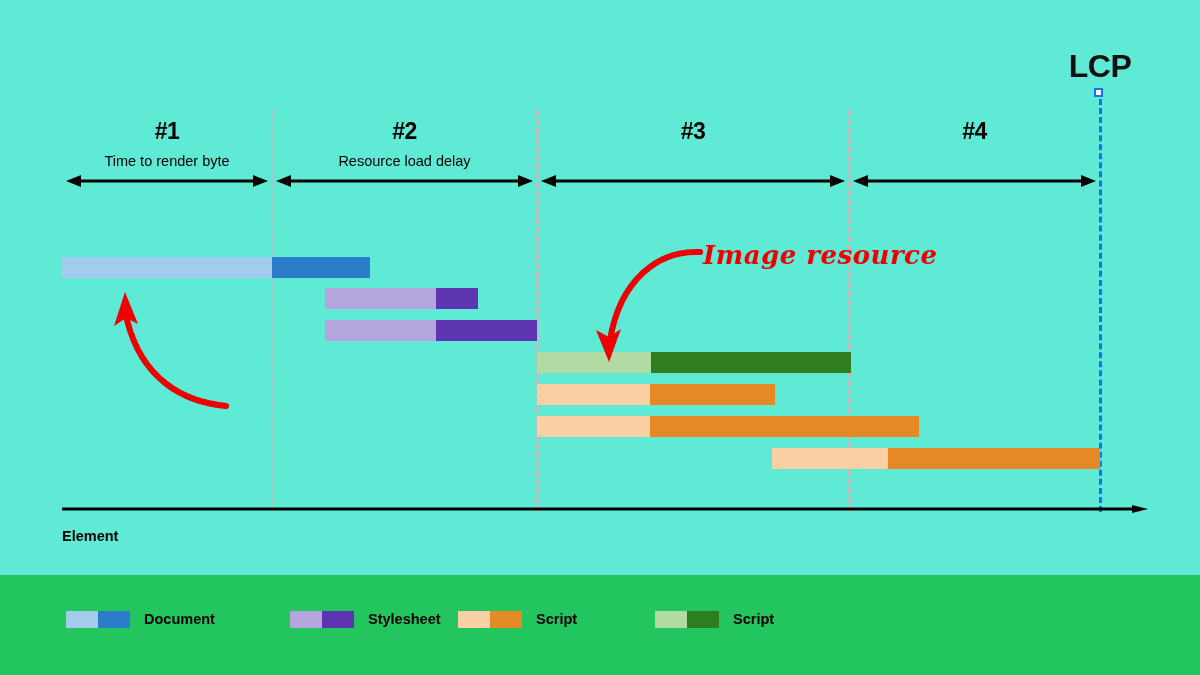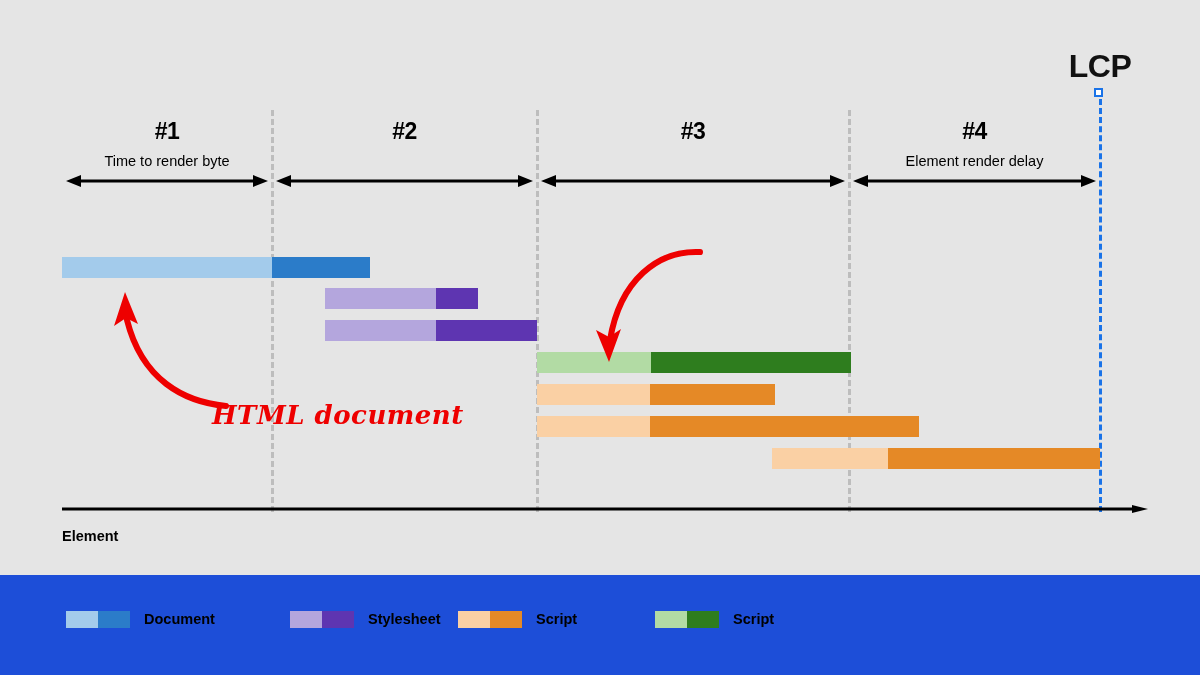--- a/index.html
+++ b/index.html
@@ -20,21 +20,21 @@
     background: #ffffff;
     overflow: hidden;
   }
 
   
   #chart-area {
     position: absolute;
     left: 0; top: 0;
     width: 1200px;
     height: 575px;
-    background: #e5e5e5;
+    background: #5eead4;
   }
 
   
   .lcp-label {
     position: absolute;
     font-weight: bold;
     font-size: 32px;
     color: #111111;
     letter-spacing: -0.5px;
     white-space: nowrap;
@@ -178,41 +178,41 @@
         </div>
         <div class="measure" style="left: 66px; top: 174px; width: 202px;">
           <svg width="202" height="14" viewBox="0 0 202 14">
             <line x1="8" y1="7" x2="194" y2="7" stroke="#000000" stroke-width="3"></line>
             <path d="M 0 7 L 15 1 L 15 13 Z" fill="#000000"></path>
             <path d="M 202 7 L 187 1 L 187 13 Z" fill="#000000"></path>
           </svg>
         </div>
         <div class="phase" style="left: 272px; top: 120px; width: 265px;">
           <div class="phase-num">#2</div>
+          <div class="phase-name">Resource load delay</div>
         </div>
         <div class="measure" style="left: 276px; top: 174px; width: 257px;">
           <svg width="257" height="14" viewBox="0 0 257 14">
             <line x1="8" y1="7" x2="249" y2="7" stroke="#000000" stroke-width="3"></line>
             <path d="M 0 7 L 15 1 L 15 13 Z" fill="#000000"></path>
             <path d="M 257 7 L 242 1 L 242 13 Z" fill="#000000"></path>
           </svg>
         </div>
         <div class="phase" style="left: 537px; top: 120px; width: 312px;">
           <div class="phase-num">#3</div>
         </div>
         <div class="measure" style="left: 541px; top: 174px; width: 304px;">
           <svg width="304" height="14" viewBox="0 0 304 14">
             <line x1="8" y1="7" x2="296" y2="7" stroke="#000000" stroke-width="3"></line>
             <path d="M 0 7 L 15 1 L 15 13 Z" fill="#000000"></path>
             <path d="M 304 7 L 289 1 L 289 13 Z" fill="#000000"></path>
           </svg>
         </div>
         <div class="phase" style="left: 849px; top: 120px; width: 251px;">
           <div class="phase-num">#4</div>
-          <div class="phase-name">Element render delay</div>
         </div>
         <div class="measure" style="left: 853px; top: 174px; width: 243px;">
           <svg width="243" height="14" viewBox="0 0 243 14">
             <line x1="8" y1="7" x2="235" y2="7" stroke="#000000" stroke-width="3"></line>
             <path d="M 0 7 L 15 1 L 15 13 Z" fill="#000000"></path>
             <path d="M 243 7 L 228 1 L 228 13 Z" fill="#000000"></path>
           </svg>
         </div>
       </div>
 
@@ -246,40 +246,40 @@
           <div class="seg-b" style="width: 212px; background: rgb(229, 137, 38);"></div>
         </div>
       </div>
 
     <div class="annot-arrow" style="left:104px; top:288px;">
       <svg width="130" height="125" viewBox="0 0 130 125">
         <path d="M 122 118 C 80 114, 38 92, 23 32" stroke="#ee0000" stroke-width="6" fill="none" stroke-linecap="round"></path>
         <path d="M 21 4 L 34 36 L 22 30 L 10 38 Z" fill="#ee0000"></path>
       </svg>
     </div>
-    <div class="annot-text" id="annot-html" style="left: 212px; top: 400px; color: rgb(238, 0, 0);">HTML document</div>
 
     <div class="annot-arrow" style="left:584px; top:236px;">
       <svg width="130" height="128" viewBox="0 0 130 128">
         <path d="M 116 16 C 74 14, 36 44, 26 104" stroke="#ee0000" stroke-width="6" fill="none" stroke-linecap="round"></path>
         <path d="M 25 126 L 12 94 L 25 101 L 37 93 Z" fill="#ee0000"></path>
       </svg>
     </div>
+    <div class="annot-text" id="annot-image" style="left: 703px; top: 240px; color: rgb(238, 0, 0);">Image resource</div>
 
     <div id="timeline-axis" style="left: 62px; top: 503px; width: 1078px;">
       <svg id="timeline-axis-svg" width="1090" height="12" viewBox="0 0 1090 12">
         <line x1="0" y1="4" x2="1072" y2="4" stroke="#000000" stroke-width="3.2"></line>
         <path d="M 1070 0 L 1086 4 L 1070 8 Z" fill="#000000"></path>
       </svg>
     </div>
     <div class="timeline-label" id="timeline-label" style="left: 62px; top: 528px;">Element</div>
 
   </div>
 
-  <div id="legend" style="background: #1d4ed8;">
+  <div id="legend" style="background: #22c55e;">
       <div class="legend-item" style="left: 66px;">
         <div class="legend-swatch">
           <div class="sw-a" style="background: rgb(163, 203, 235);"></div>
           <div class="sw-b" style="background: rgb(43, 124, 201);"></div>
         </div>
         <div class="legend-text">Document</div>
       </div>
       <div class="legend-item" style="left: 262px; margin-left: 28px;">
         <div class="legend-swatch">
           <div class="sw-a" style="background: rgb(180, 166, 221);"></div>

